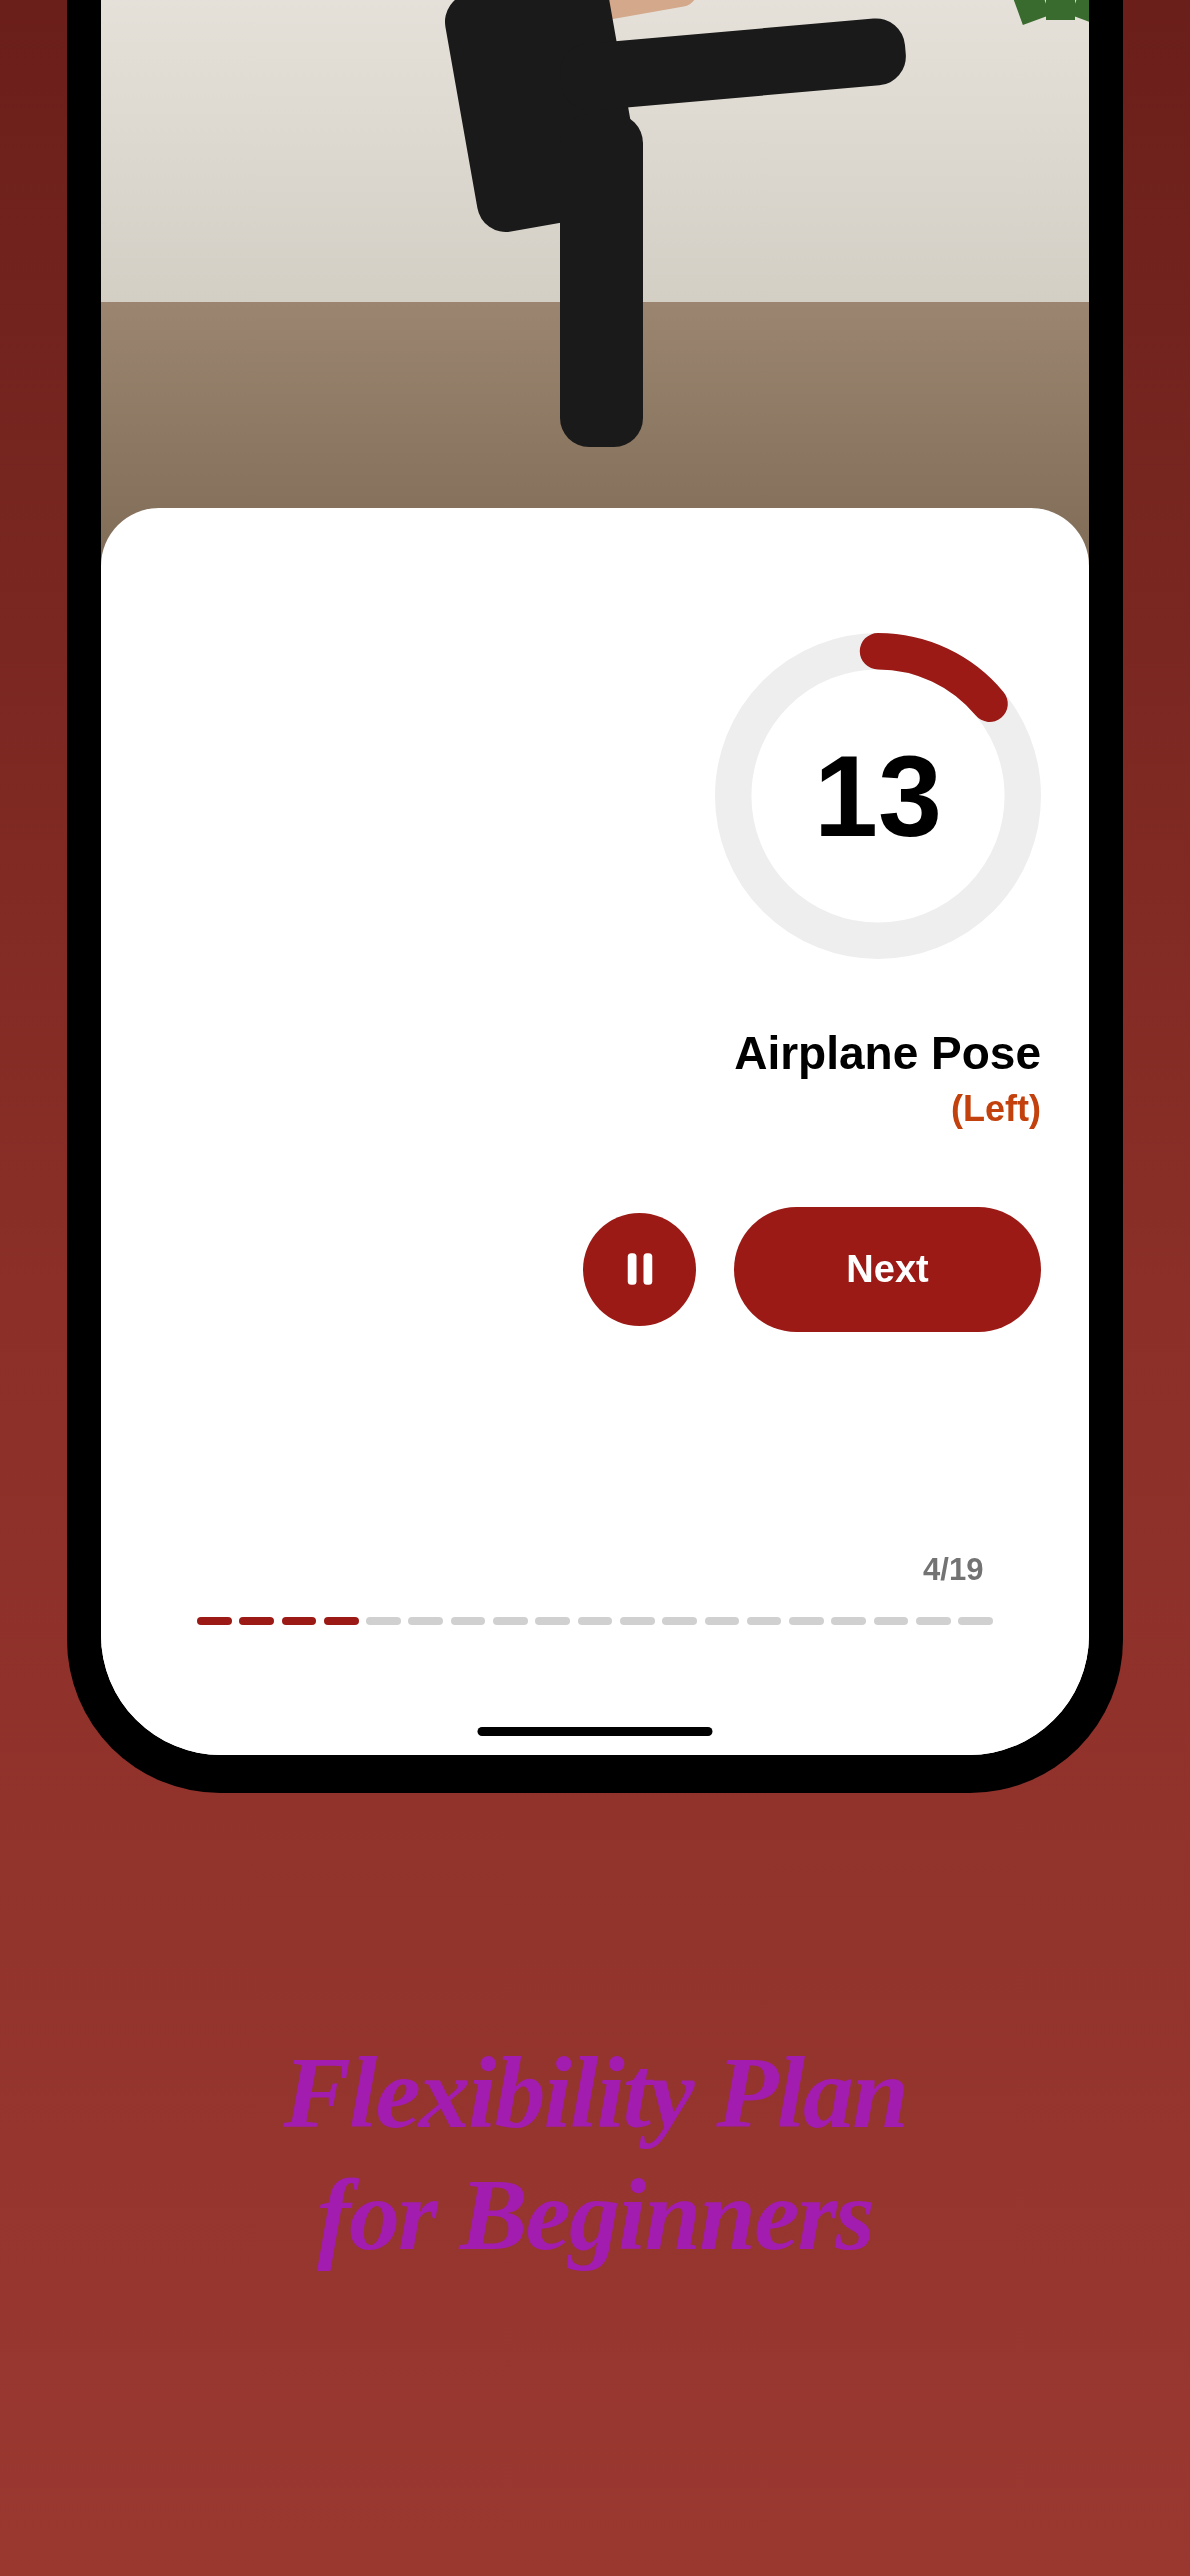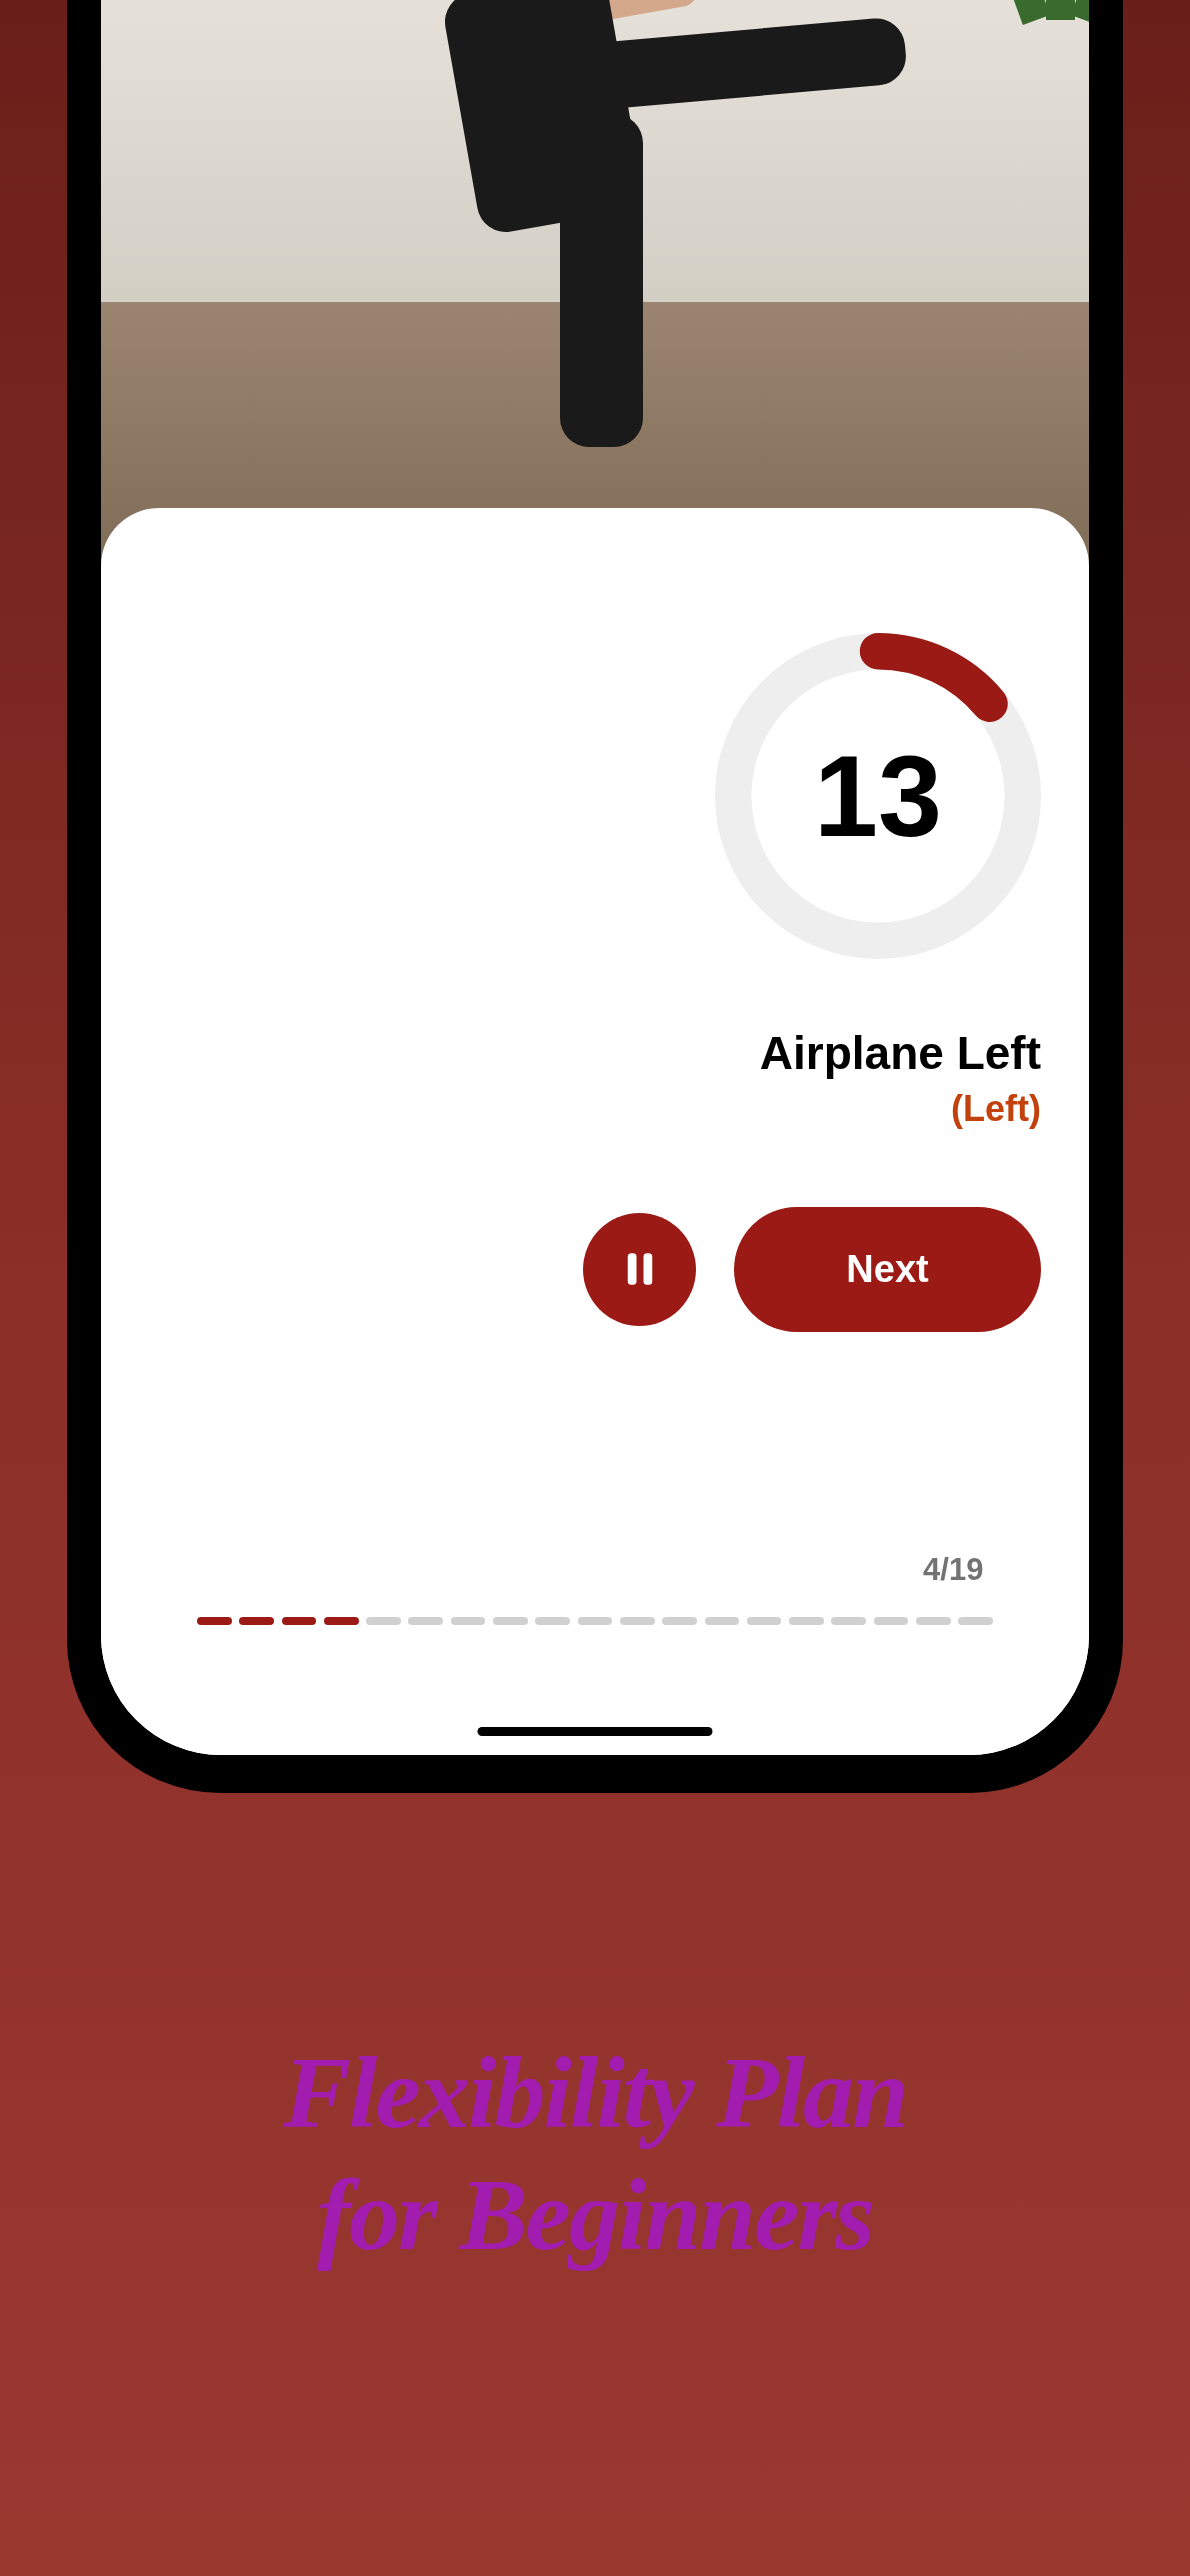--- a/index.html
+++ b/index.html
@@ -326,21 +326,21 @@
     <div class="content-card">
 
       <div class="timer-ring">
         <svg width="326" height="326" viewBox="0 0 340 340">
           <circle class="timer-ring-bg" cx="170" cy="170" r="151"></circle>
           <circle class="timer-ring-progress" cx="170" cy="170" r="151" id="progress-arc" stroke-dasharray="948.7609813841175" stroke-dashoffset="815.934443990341"></circle>
         </svg>
         <div class="timer-value">13</div>
       </div>
 
-      <div class="exercise-name">Airplane Left</div>
+      <div class="exercise-name">Airplane Pose</div>
       <div class="exercise-side">(Left)</div>
 
       <div class="controls">
         <button class="pause-button">
           <svg viewBox="0 0 24 24">
             <rect x="5" y="3" width="5" height="18" rx="2" fill="#fff"></rect>
             <rect x="14" y="3" width="5" height="18" rx="2" fill="#fff"></rect>
           </svg>
         </button>
         <button class="next-button">Next</button>

